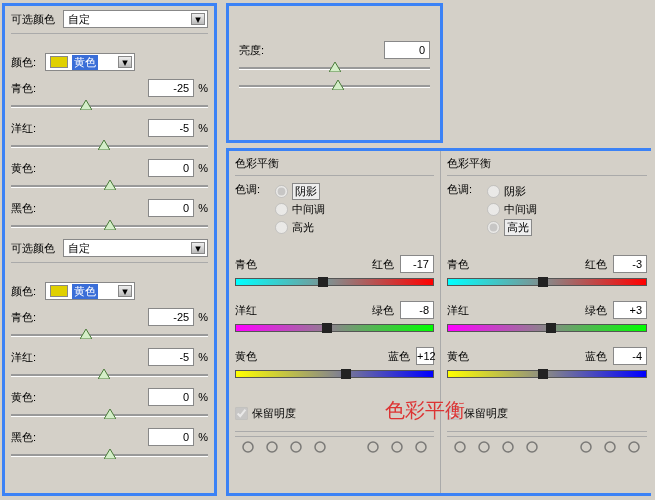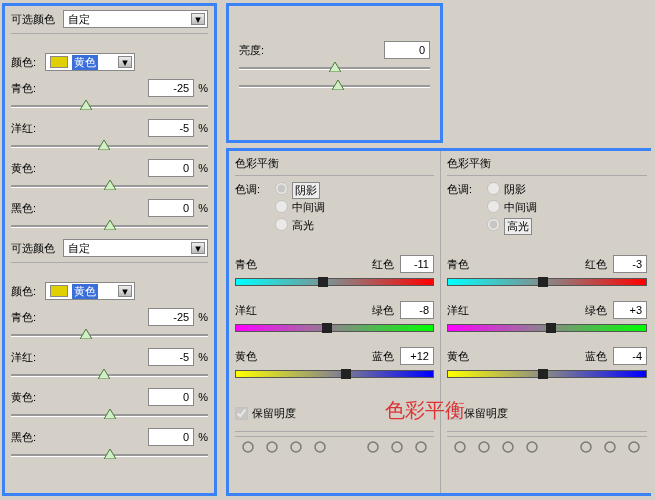--- a/index.html
+++ b/index.html
@@ -14,21 +14,21 @@
 .sel{background:#3a6ed8;color:#fff;padding:0 2px}
 .numfield{background:#fff;border:1px solid #888;height:18px;width:46px;text-align:right;padding-right:4px;line-height:16px}
 .pct{margin-left:4px}
 .slider{height:12px;position:relative;margin:2px 0 6px 0}
 .slider .track{position:absolute;left:0;right:0;top:5px;height:2px;background:#999;box-shadow:0 1px 0 #fff}
 .slider .thumb{position:absolute;top:0;width:12px;height:10px;transform:translateX(-50%)}
 .slider .thumb svg{display:block}
 .grad{height:12px;position:relative;margin:2px 0 4px 0}
 .grad .bar{position:absolute;left:0;right:0;top:2px;height:8px;border:1px solid #555}
 .grad .thumb{position:absolute;top:0;width:10px;height:10px;background:#222;transform:translateX(-50%) translateY(1px)}
-.radio{display:flex;align-items:flex-start;height:18px}
+.radio{display:flex;align-items:center;height:18px}
 .radio input{margin-right:4px}
 .chk{display:flex;}
 .chk input{margin-right:4px}
 .anno{font-family:KaiTi,serif;font-size:20px;color:#d33;position:absolute}
 .iconbar{display:flex;align-items:center;gap:10px;height:20px;padding:0 6px;background:#d4d0c8;border-top:1px solid #aaa}
 .ic{width:14px;height:14px;opacity:.7}
 hr.sep{border:none;border-top:1px solid #aaa;margin:4px 0}
 </style>
 </head>
 <body>
@@ -236,21 +236,21 @@
             <input type="radio" disabled="" style="">
             <span style="">高光</span>
           </label>
         </div>
       </div>
       <div style="height:18px"></div>
       <div class="row">
         <span class="lbl">青色</span>
         <span style="flex:1"></span>
         <span class="lbl">红色</span>
-        <div class="numfield" style="margin-left:6px;width:34px">-11</div>
+        <div class="numfield" style="margin-left:6px;width:34px">-17</div>
       </div>
       <div class="grad">
         <div class="bar" style="background:linear-gradient(90deg,#0ff,#888,#f00)"></div>
         <div class="thumb" style="left:44%"></div>
       </div>
       <div style="height:8px"></div>
       <div class="row">
         <span class="lbl">洋红</span>
         <span style="flex:1"></span>
         <span class="lbl">绿色</span>
@@ -258,21 +258,21 @@
       </div>
       <div class="grad">
         <div class="bar" style="background:linear-gradient(90deg,#f0f,#888,#0f0)"></div>
         <div class="thumb" style="left:46%"></div>
       </div>
       <div style="height:8px"></div>
       <div class="row">
         <span class="lbl">黄色</span>
         <span style="flex:1"></span>
         <span class="lbl">蓝色</span>
-        <div class="numfield" style="margin-left:6px;width:34px">+12</div>
+        <div class="numfield" style="margin-left:6px;width:18px">+12</div>
       </div>
       <div class="grad">
         <div class="bar" style="background:linear-gradient(90deg,#ff0,#888,#00f)"></div>
         <div class="thumb" style="left:56%"></div>
       </div>
       <div style="height:22px"></div>
       <label class="chk">
         <input type="checkbox" checked="" disabled="" style="">
         <span>保留明度</span>
       </label>

